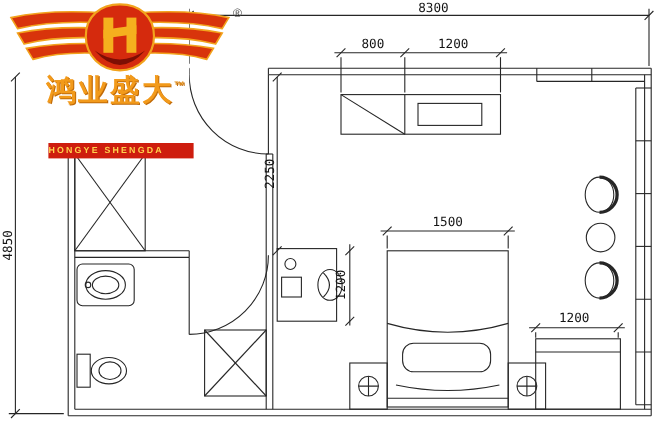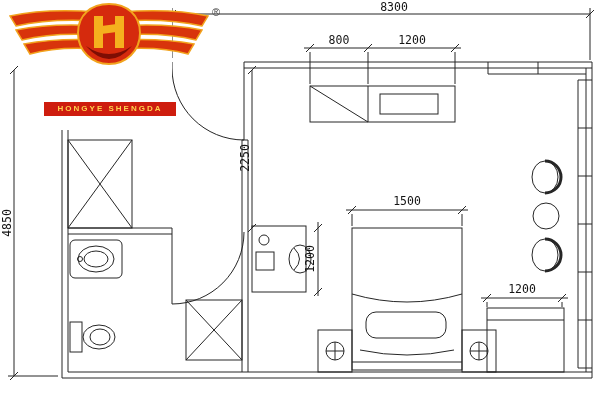--- a/index.html
+++ b/index.html
@@ -12,21 +12,21 @@
   .plan-svg text { font:11.5px "DejaVu Sans Mono", monospace; fill:#141414; stroke:none; }
   .plan-svg .chairback { stroke-width:3; }
 
   .logo { position:absolute; left:6px; top:2px; width:212px; }
   .emblem-wrap { position:relative; height:66px; }
   .reg { position:absolute; right:-2px; top:4px; font-size:11px; color:#444; }
   .brand-cn { margin:1px 0 2px 36px; font-size:27px; font-weight:bold; color:#f29a1b;
               letter-spacing:2px; text-shadow:1px 1px 0 #c06a08; line-height:1; white-space:nowrap; }
   .brand-cn sup { font-size:10px; color:#e08a10; vertical-align:super; }
   .brand-banner { margin-left:38px; width:132px; background:#ce1d0e; color:#ffd24d;
-                  font-size:8px; font-weight:bold; letter-spacing:2px; text-align:center;
+                  font-size:8px; font-weight:bold; letter-spacing:2px; text-align:left;
                   padding:2px 0; line-height:1.2; white-space:nowrap;margin-top:34px; }
 </style>
 </head>
 <body>
 
 <div class="canvas">
 
   <svg class="plan-svg" width="600" height="406" viewBox="0 0 600 406">
 
     <g>
@@ -238,18 +238,21 @@
         <g>
           <path d="M103,2 C121,2 134,13 134,31 C134,49 120,62 103,62 C86,62 72,49 72,31 C72,13 85,2 103,2 Z" fill="#d52a0d" stroke="#f2a31d" stroke-width="2"></path>
           <rect x="88" y="14" width="9" height="32" fill="#f5b01e" stroke="none"></rect>
           <rect x="109" y="14" width="9" height="32" fill="#f5b01e" stroke="none"></rect>
           <path d="M88,25 L118,21 L118,29 L88,33 Z" fill="#f5b01e" stroke="none"></path>
           <path d="M80,44 Q103,60 126,44 Q103,70 80,44 Z" fill="#7d0e04" stroke="none"></path>
         </g>
       </svg>
       <span class="reg">®</span>
     </div>
+    <div class="brand-cn">
+      <span>鸿业盛大</span><sup>™</sup>
+    </div>
     <div class="brand-banner">
       <span>HONGYE SHENGDA</span>
     </div>
   </div>
 
 </div>
 
 </body></html>

